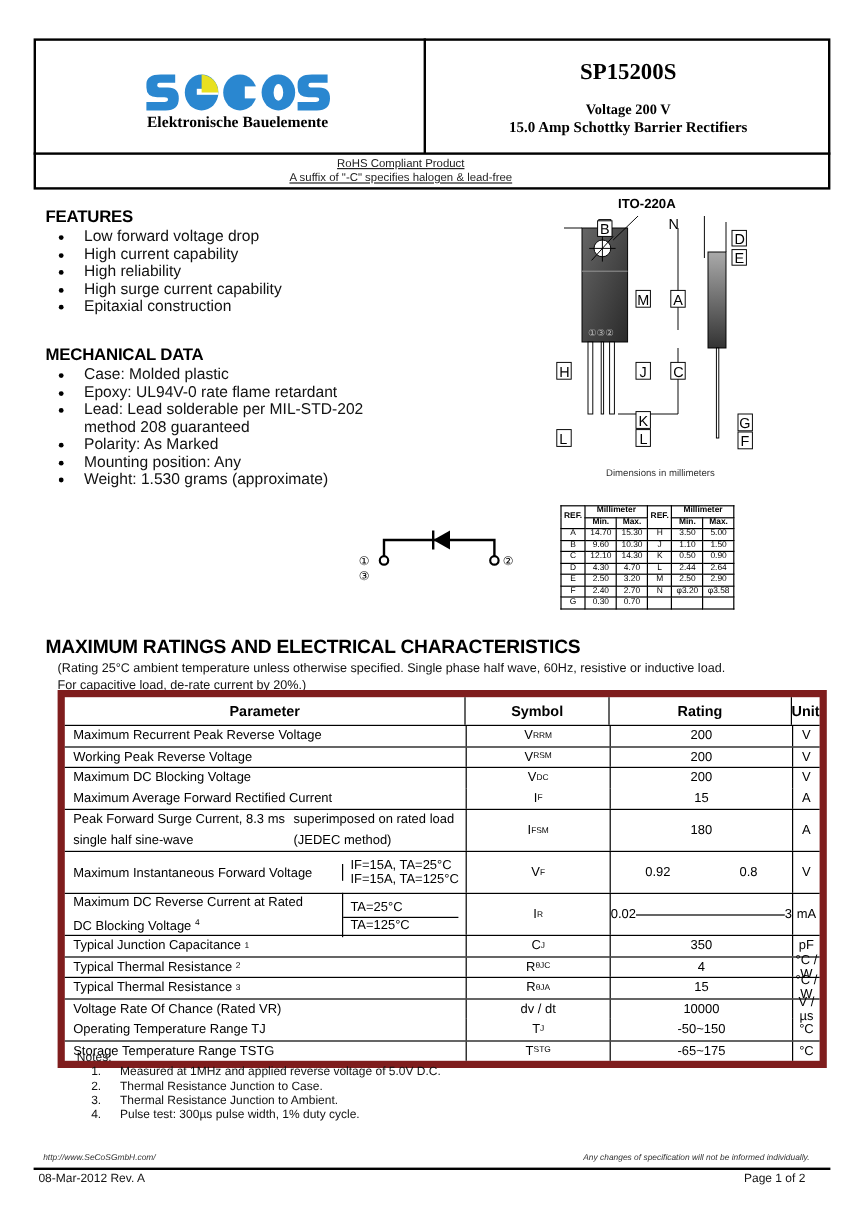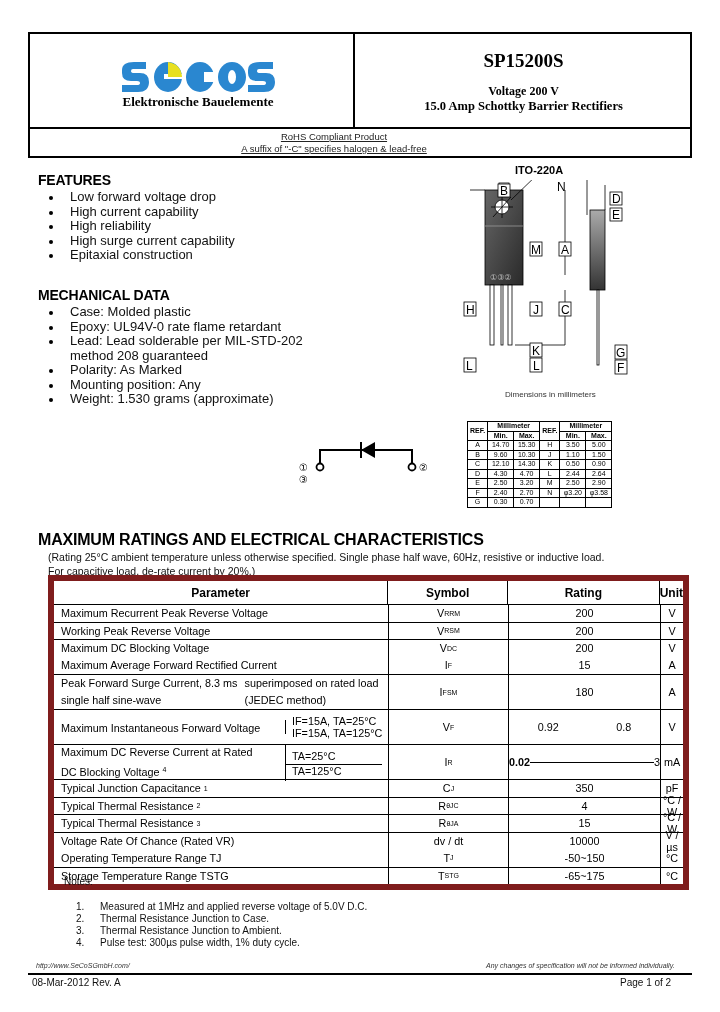--- a/index.html
+++ b/index.html
@@ -64,21 +64,21 @@
   .r35 { height: 35px; }
   .param-split { padding-left: 0 !important; display: flex !important; }
   .ps-left { width: 232px; padding-left: 7px; border-right: 1px solid #000; display:flex; flex-direction:column; justify-content:center; }
   .ps-right { flex: 1; padding-left: 6px; display: flex; flex-direction: column; justify-content: space-around; }
   .stack { flex-direction: row; justify-content: space-around !important; }
   .stack .split-line { width: 100%; border-top: 1px solid #000; }
   sub { font-size: 7px; vertical-align: -1px; }
   sup { font-size: 7px; vertical-align: 4px; }
 
   .notes { left: 64px; top: 876px; font-size: 10px; line-height: 12px; color: #111; }
-  .notes ol { list-style: none; padding-left: 12px; margin-top: 13px; }
+  .notes ol { list-style: none; padding-left: 12px; }
   .notes li span.n { display: inline-block; width: 24px; }
 
   .foot-url { left: 36px; top: 962px; font-size: 7px; font-style: italic; color: #333; }
   .foot-warn { left: 486px; top: 962px; font-size: 7px; font-style: italic; color: #333; }
   .foot-rule { left: 28px; top: 973px; width: 664px; height: 2px; background: #000; }
   .foot-date { left: 32px; top: 977px; font-size: 10px; color: #111; }
   .foot-page { left: 620px; top: 977px; font-size: 10px; color: #111; }
 </style>
 </head>
 <body>
@@ -394,21 +394,21 @@
       <div class="ps-right" style="padding-left:0;">
         <span style="padding-left:6px;height:17px;line-height:17px;border-bottom:1px solid #000;width:96px;">TA=25°C</span>
         <span style="padding-left:6px;">TA=125°C</span>
       </div>
     </div>
     <div class="c-sym">
         <span>I</span>
         <sub>R</sub>
       </div>
     <div class="c-rate stack" style="padding:0;">
-      <span style="height:17px;line-height:17px;font-weight:bold;">0.02</span>
+      <span style="height:17px;line-height:17px;">0.02</span>
       <div class="split-line"></div>
       <span style="height:17px;line-height:17px;">3</span>
     </div>
     <div class="c-unit">mA</div>
   </div>
   <div class="row r17">
     <div class="c-param"><span>Typical Junction Capacitance</span>&nbsp;<sup>1</sup></div>
     <div class="c-sym">
         <span>C</span>
         <sub>J</sub>

